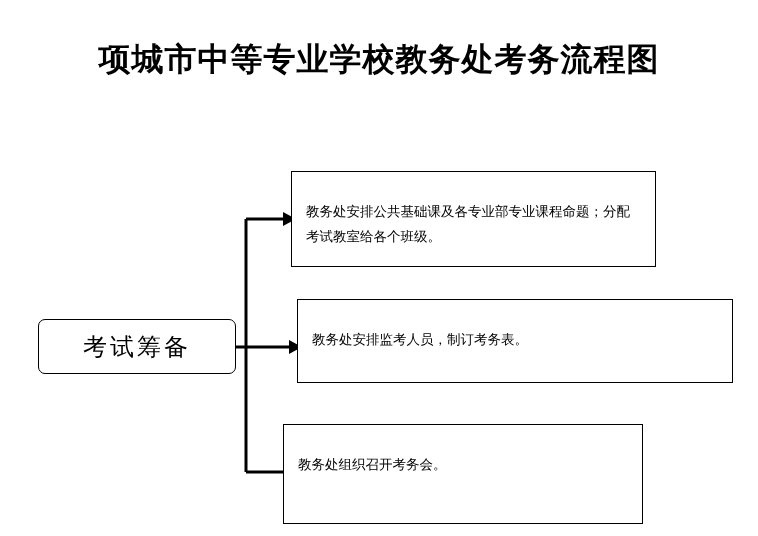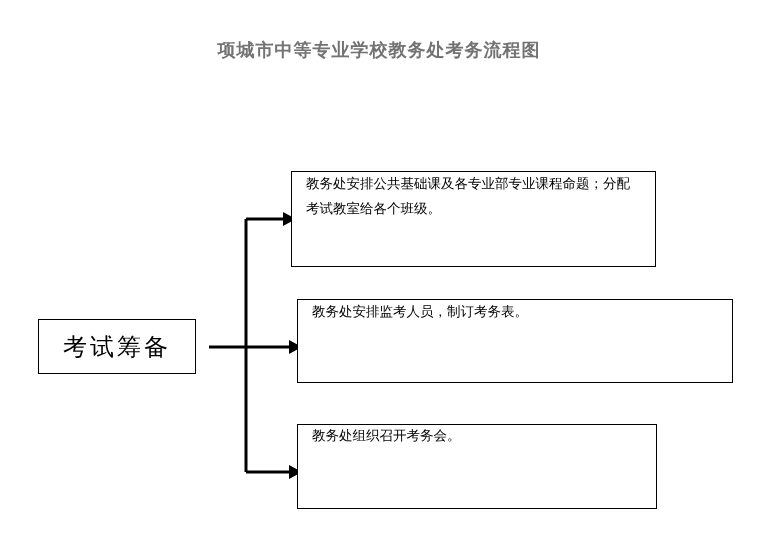--- a/index.html
+++ b/index.html
@@ -18,69 +18,69 @@
     position: relative;
     width: 758px;
     height: 536px;
   }
   .title {
     position: absolute;
     left: 0;
     top: 38px;
     width: 758px;
     text-align: center;
-    font-size: 18px;
+    font-size: 32px;
     font-weight: bold;
-    color: #737373;
+    color: #000000;
     letter-spacing: 1px;
     font-family: "Liberation Serif", "DejaVu Serif", serif;
   }
   .node {
     position: absolute;
     box-sizing: border-box;
     border: 1px solid #000000;
     background: #ffffff;
     color: #000000;
   }
   .start-node {
     left: 38px;
     top: 319px;
-    width: 158px;
+    width: 198px;
     height: 55px;
     display: flex;
     align-items: center;
     justify-content: center;
     font-size: 24px;
     letter-spacing: 3px;
+    border-radius: 7px;
   }
   .box {
-    padding: 0 14px 0 14px;
+    padding: 28px 14px 0 14px;
     font-size: 13.5px;
     line-height: 1.85;
     text-align: left;
     font-family: "Liberation Serif", "DejaVu Serif", serif;
   }
   .box-1 {
     left: 291px;
     top: 171px;
     width: 365px;
     height: 96px;
   }
   .box-2 {
     left: 297px;
     top: 299px;
     width: 436px;
     height: 84px;
   }
   .box-3 {
-    left: 297px;
+    left: 283px;
     top: 424px;
     width: 360px;
-    height: 85px;
-    font-family: Liberation Mono, monospace;
+    height: 100px;
   }
   svg.connectors {
     position: absolute;
     left: 0;
     top: 0;
     width: 758px;
     height: 536px;
     pointer-events: none;
   }
 </style>

